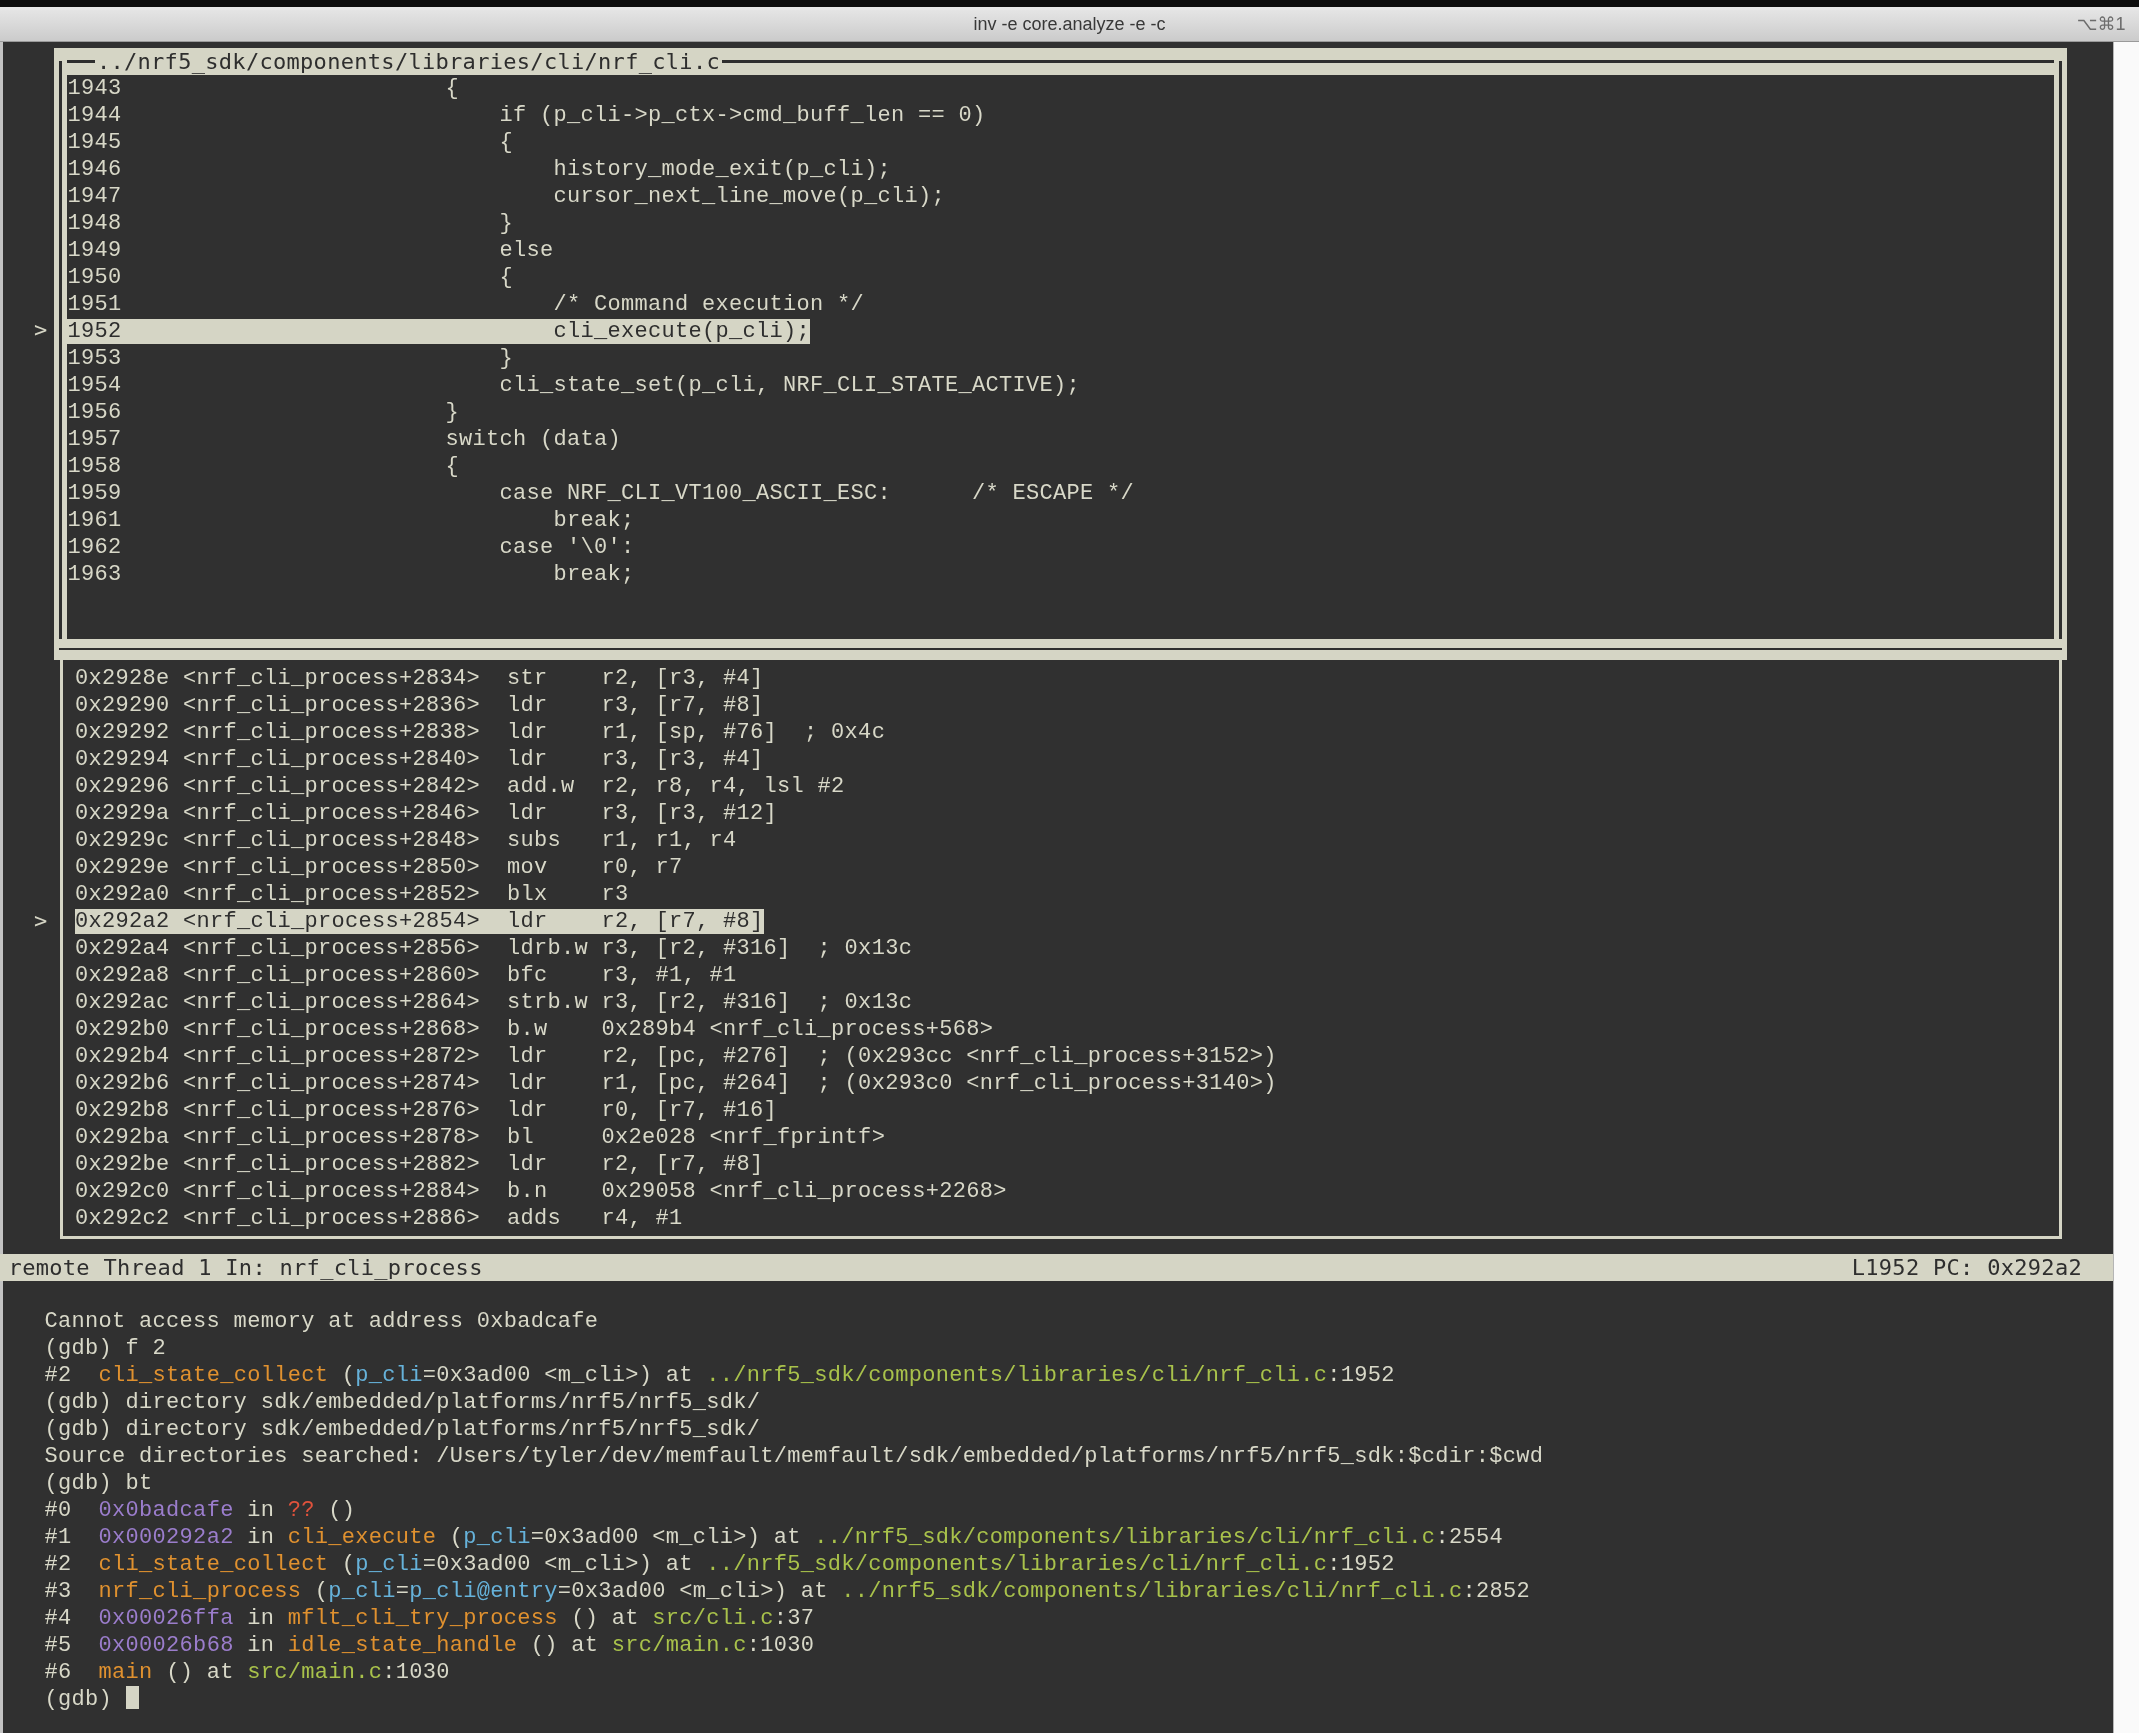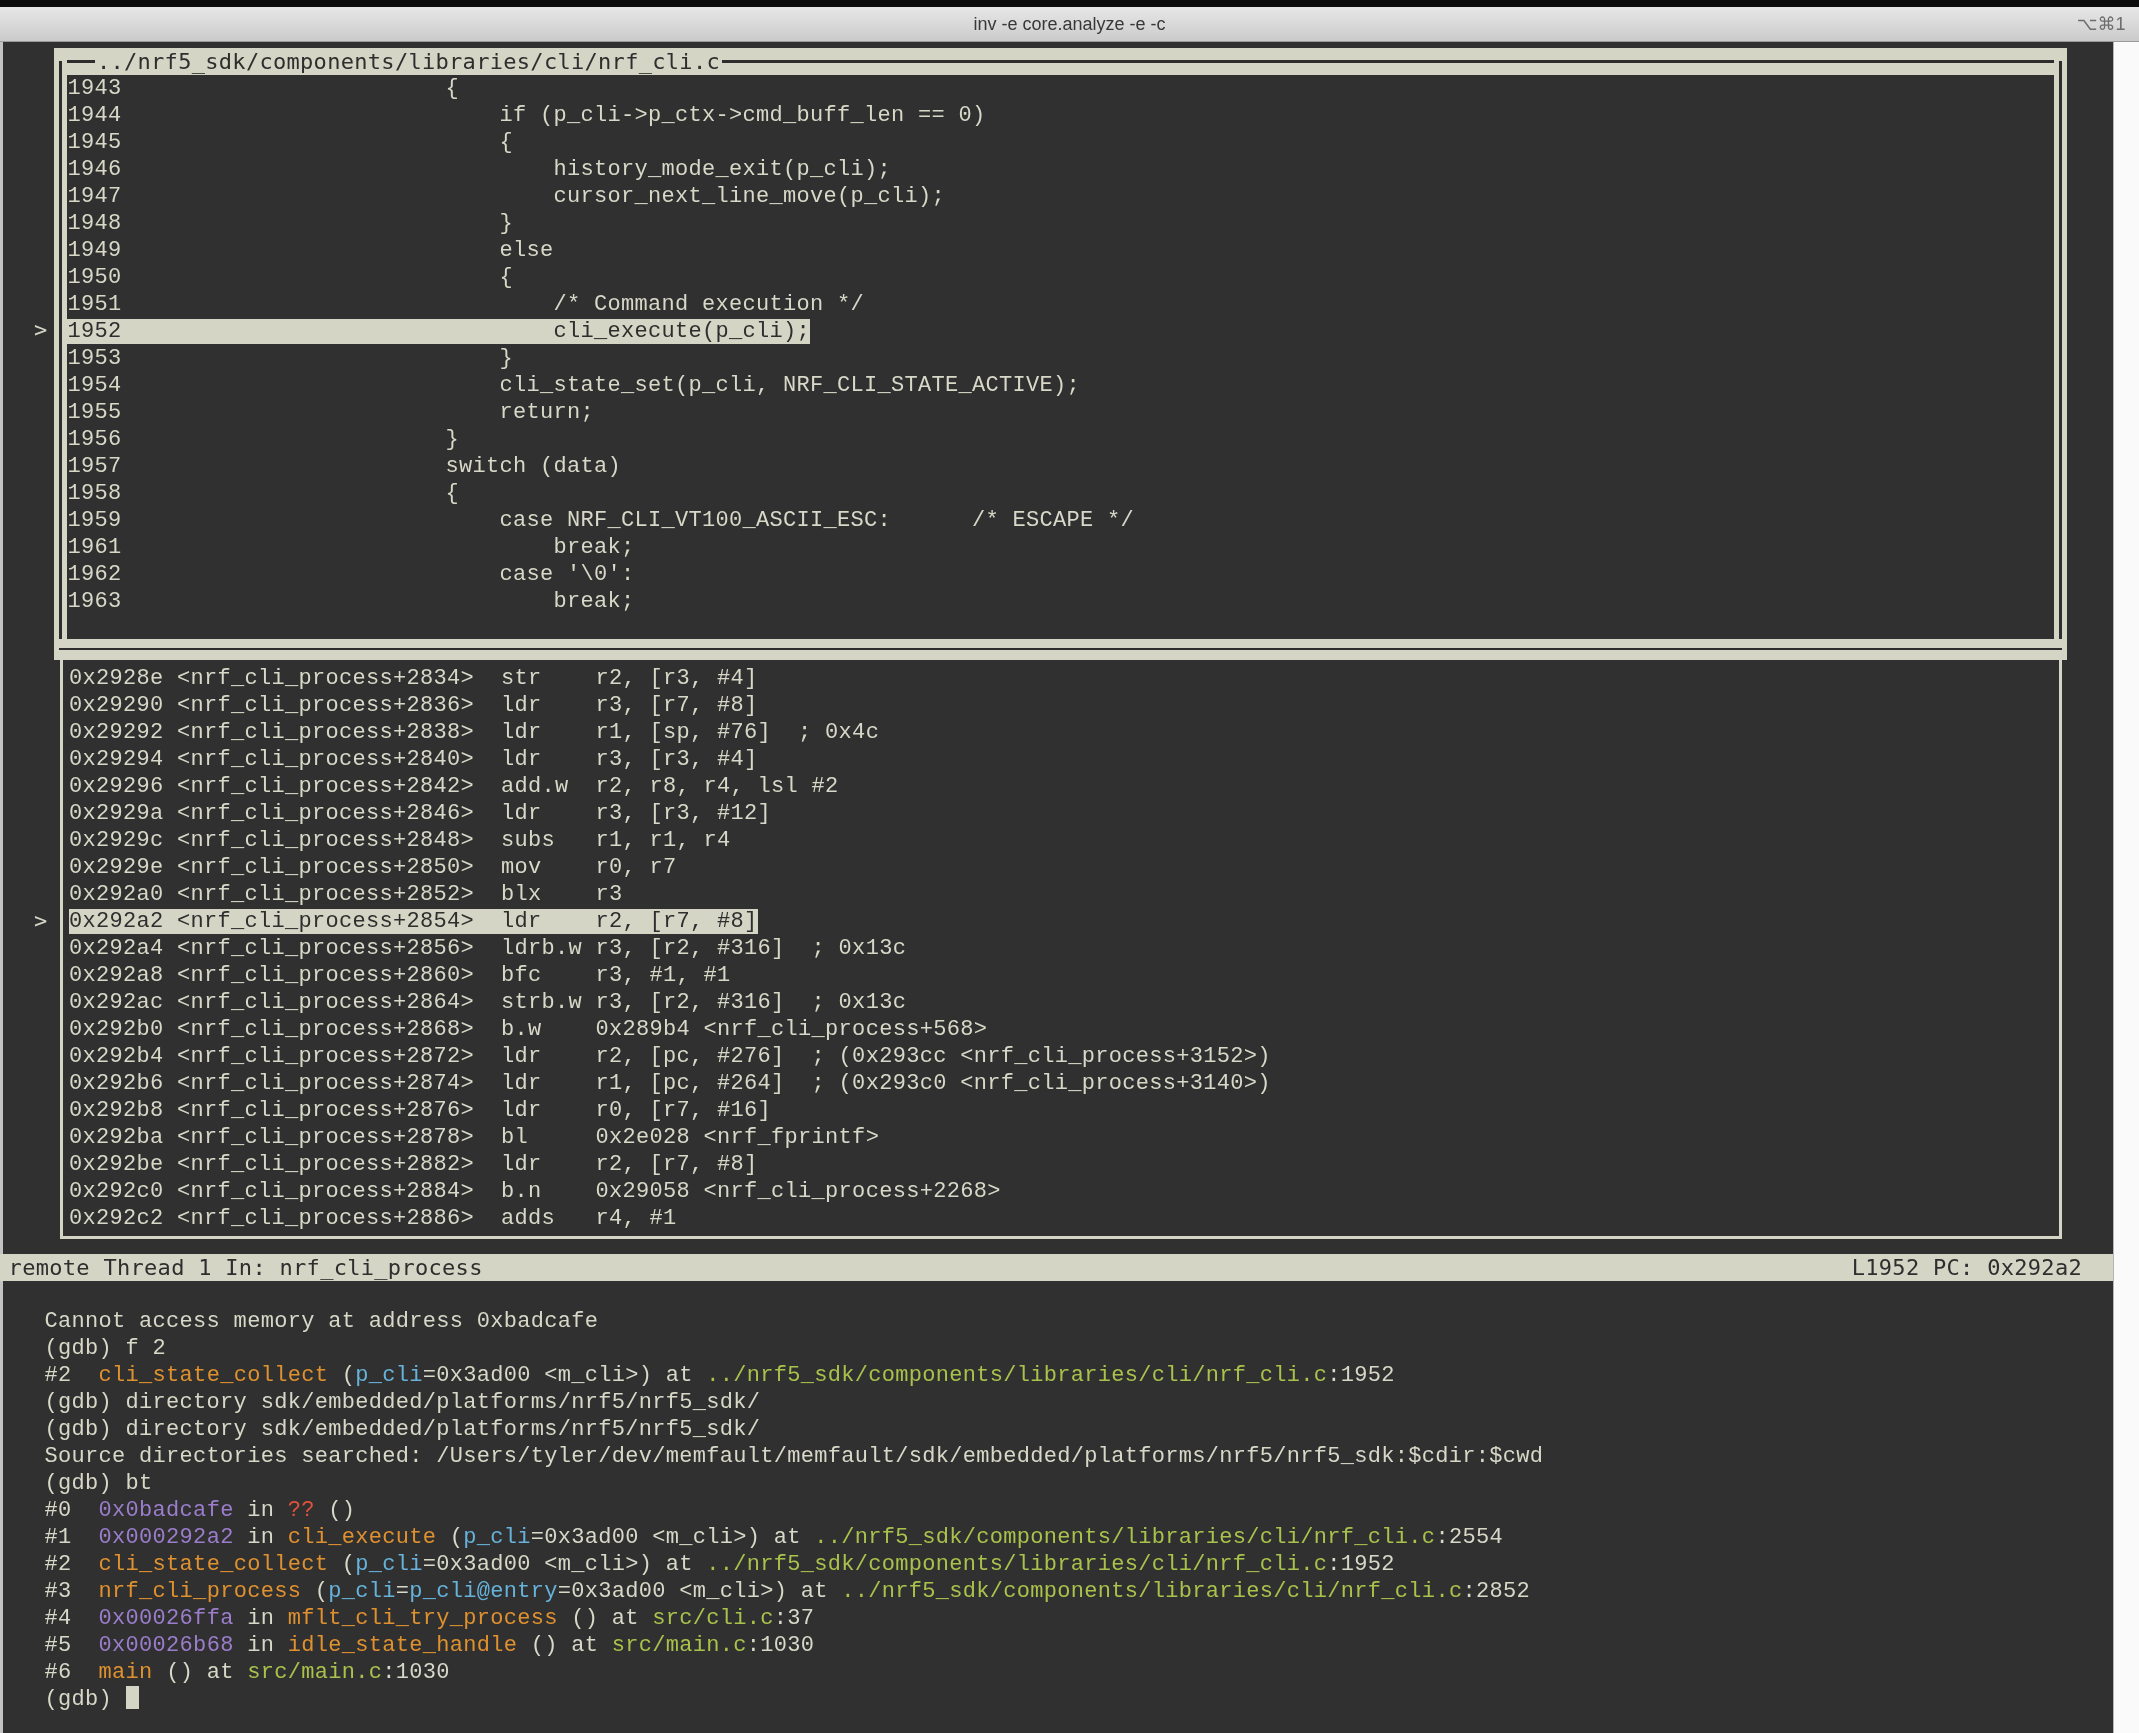--- a/index.html
+++ b/index.html
@@ -33,21 +33,21 @@
   .band-bottom .hline { position:absolute; left:4.8px; right:4.8px; top:8.6px; height:2.9px; background:#2e2e2e; }
   .band-left { position:absolute; left:0; top:0; bottom:0; width:13.4px; background:#d5d5c5; }
   .band-right { position:absolute; right:0; top:0; bottom:0; width:13.4px; background:#d5d5c5; }
   .band-left .vline, .band-right .vline { position:absolute; top:13.4px; bottom:9.6px; left:5.3px;
               width:2.9px; background:#2e2e2e; }
   .src-content { position:absolute; left:13.4px; top:27px; right:13.4px; bottom:21px; background:#303030; }
   
   .asm-left { position:absolute; left:60px; top:658px; width:2.9px; height:581px; background:#d5d5c5; }
   .asm-right { position:absolute; left:2059px; top:658px; width:2.9px; height:581px; background:#d5d5c5; }
   .asm-bottom { position:absolute; left:60px; top:1236px; width:2002px; height:2.9px; background:#d5d5c5; }
-  .asm-content { position:absolute; left:69px; top:665px; width:1988px; }
+  .asm-content { position:absolute; left:75px; top:665px; width:1988px; }
   
   .marker { position:absolute; width:19px; height:27px; line-height:27px; font-size:22px;
             color:#d5d5c5; white-space:pre; }
   
   .status-bar { position:absolute; left:0; top:1254px; width:2113px; height:27px; background:#d5d5c5;padding-left:16px; }
   .status-bar span { color:#2e2e2e; font-size:22px; letter-spacing:0.3px; line-height:27px;
             white-space:pre; position:absolute; top:0; }
   .status-left { left:8.6px; }
   .status-right { right:31px; }
   
@@ -94,21 +94,20 @@
         <div class="term-line"><span>1945                            {</span></div>
         <div class="term-line"><span>1946                                history_mode_exit(p_cli);</span></div>
         <div class="term-line"><span>1947                                cursor_next_line_move(p_cli);</span></div>
         <div class="term-line"><span>1948                            }</span></div>
         <div class="term-line"><span>1949                            else</span></div>
         <div class="term-line"><span>1950                            {</span></div>
         <div class="term-line"><span>1951                                /* Command execution */</span></div>
         <div class="term-line"><span class="hl">1952                                cli_execute(p_cli);</span></div>
         <div class="term-line"><span>1953                            }</span></div>
         <div class="term-line"><span>1954                            cli_state_set(p_cli, NRF_CLI_STATE_ACTIVE);</span></div>
-        <div class="term-line"><span>1955                            return;</span></div>
         <div class="term-line"><span>1956                        }</span></div>
         <div class="term-line"><span>1957                        switch (data)</span></div>
         <div class="term-line"><span>1958                        {</span></div>
         <div class="term-line"><span>1959                            case NRF_CLI_VT100_ASCII_ESC:      /* ESCAPE */</span></div>
         <div class="term-line"><span>1961                                break;</span></div>
         <div class="term-line"><span>1962                            case '\0':</span></div>
         <div class="term-line"><span>1963                                break;</span></div>
       </div>
   </div>
 

